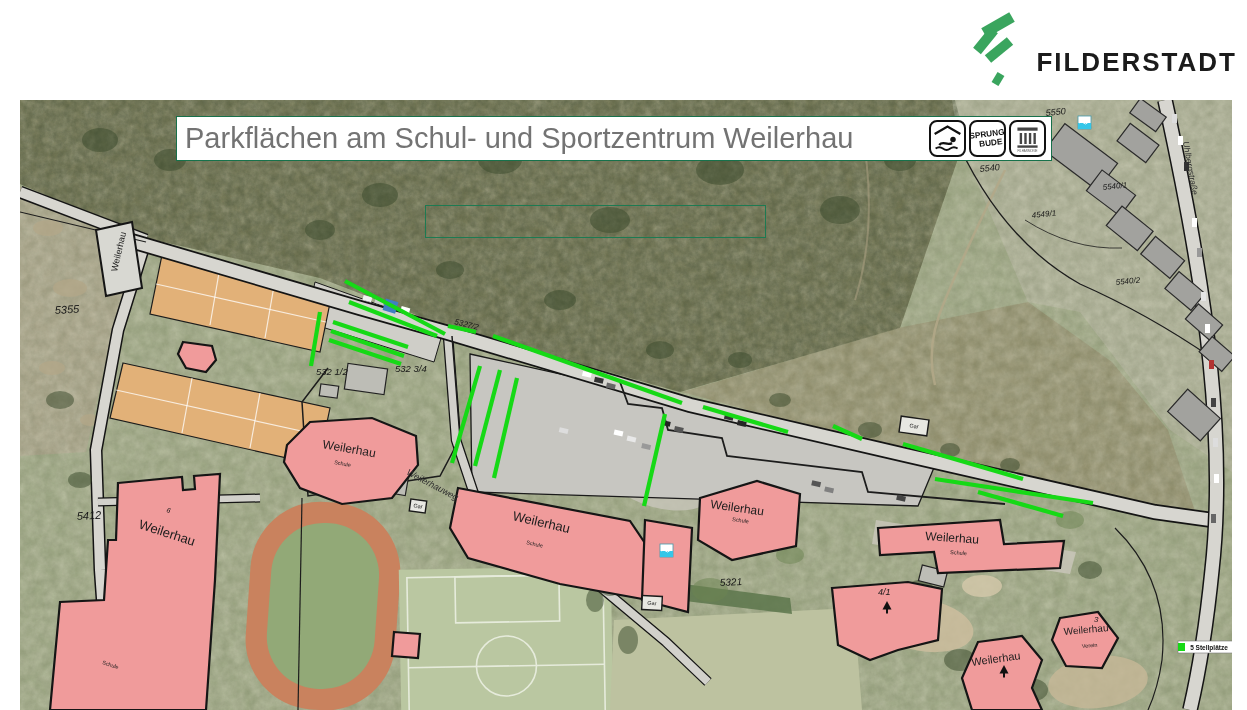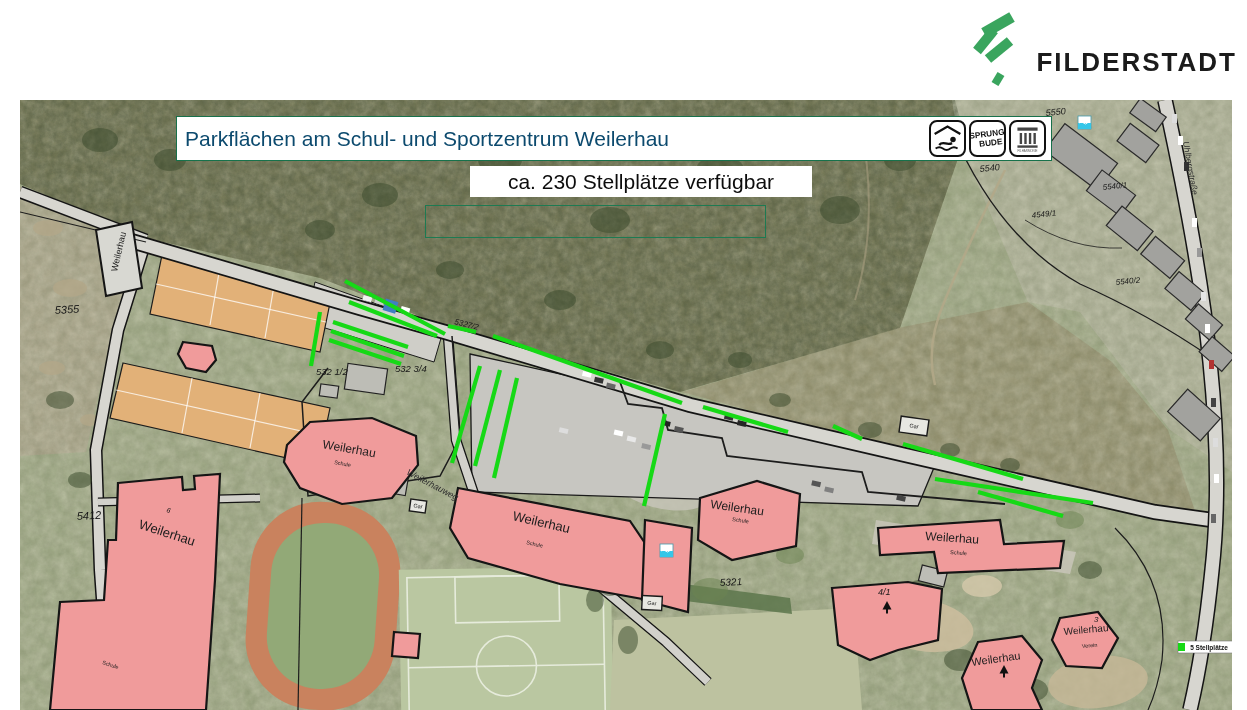--- a/index.html
+++ b/index.html
@@ -8,21 +8,21 @@
   
   .brand{position:absolute;top:10px;right:8px;display:flex;align-items:flex-end;}
   .brand-text{font-size:26px;letter-spacing:2px;color:#1b1b1b;margin:0 2px 8px 10px;font-weight:700;}
   
   .map-frame{position:absolute;left:20px;top:100px;width:1212px;height:610px;overflow:hidden;}
   .map-frame svg.mapsvg{position:absolute;left:0;top:0;}
   
   .title-box{position:absolute;left:156px;top:16px;width:876px;height:45px;background:#fff;
              border:1px solid #17714b;display:flex;align-items:center;box-sizing:border-box;
              padding:0 5px 0 8px;z-index:5;}
-  .title-text{font-size:21px;color:#0c4a6e;white-space:nowrap;flex:1;}
+  .title-text{font-size:29px;color:#737373;white-space:nowrap;flex:1;}
   .title-icons{display:flex;gap:3px;}
   .ticon{width:37px;height:37px;background:#fff;border:2px solid #111;border-radius:8px;
          box-sizing:border-box;display:flex;align-items:center;justify-content:center;overflow:hidden;}
   .subtitle-box{position:absolute;left:450px;top:66px;width:342px;height:31px;background:#fff;
                 display:flex;align-items:center;justify-content:center;font-size:21px;color:#0c0c0c;
                 z-index:5;white-space:nowrap;}
   .highlight-frame{position:absolute;left:405px;top:105px;width:341px;height:33px;
                    border:1.5px solid #1d7a52;z-index:4;box-sizing:border-box;}
   
   svg text{font-family:"Liberation Sans",sans-serif;}
@@ -377,16 +377,15 @@
             <rect x="9.5" y="12" width="2.6" height="12" fill="#444"></rect>
             <rect x="14.5" y="12" width="2.6" height="12" fill="#444"></rect>
             <rect x="19.5" y="12" width="2.6" height="12" fill="#444"></rect>
             <rect x="24.5" y="12" width="2.6" height="12" fill="#444"></rect>
             <rect x="7" y="25.5" width="22" height="2.6" fill="#444"></rect>
             <text x="18" y="32.5" font-size="3.2" fill="#555" text-anchor="middle" font-family="Liberation Sans, sans-serif">FILHARMONIE</text>
           </svg>
         </div>
       </div>
     </div>
-    <div class="subtitle-box">ca. 230 Stellplätze verfügbar</div>
     <div class="highlight-frame"></div>
   </div>
 </div>
 
 </body></html>

